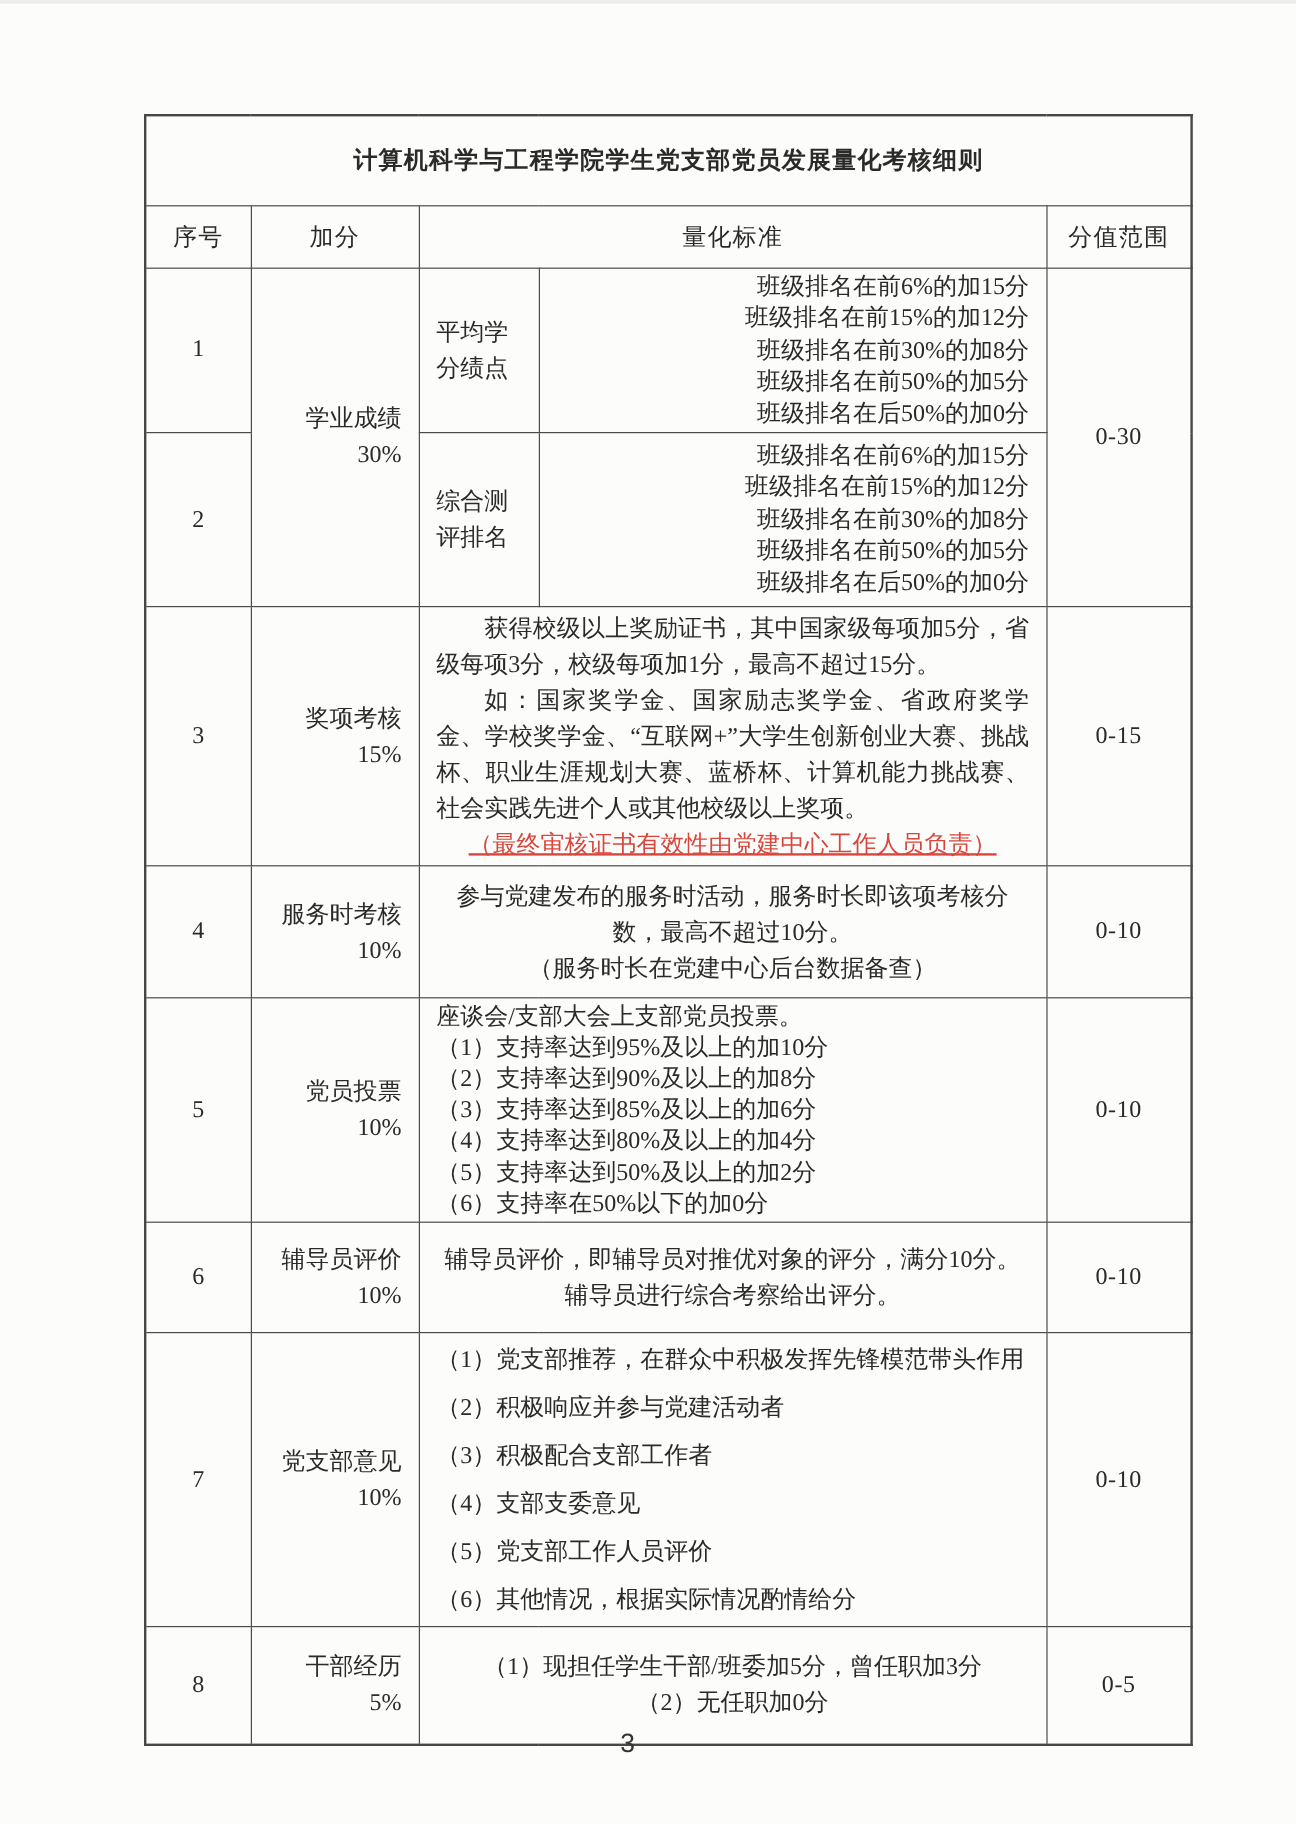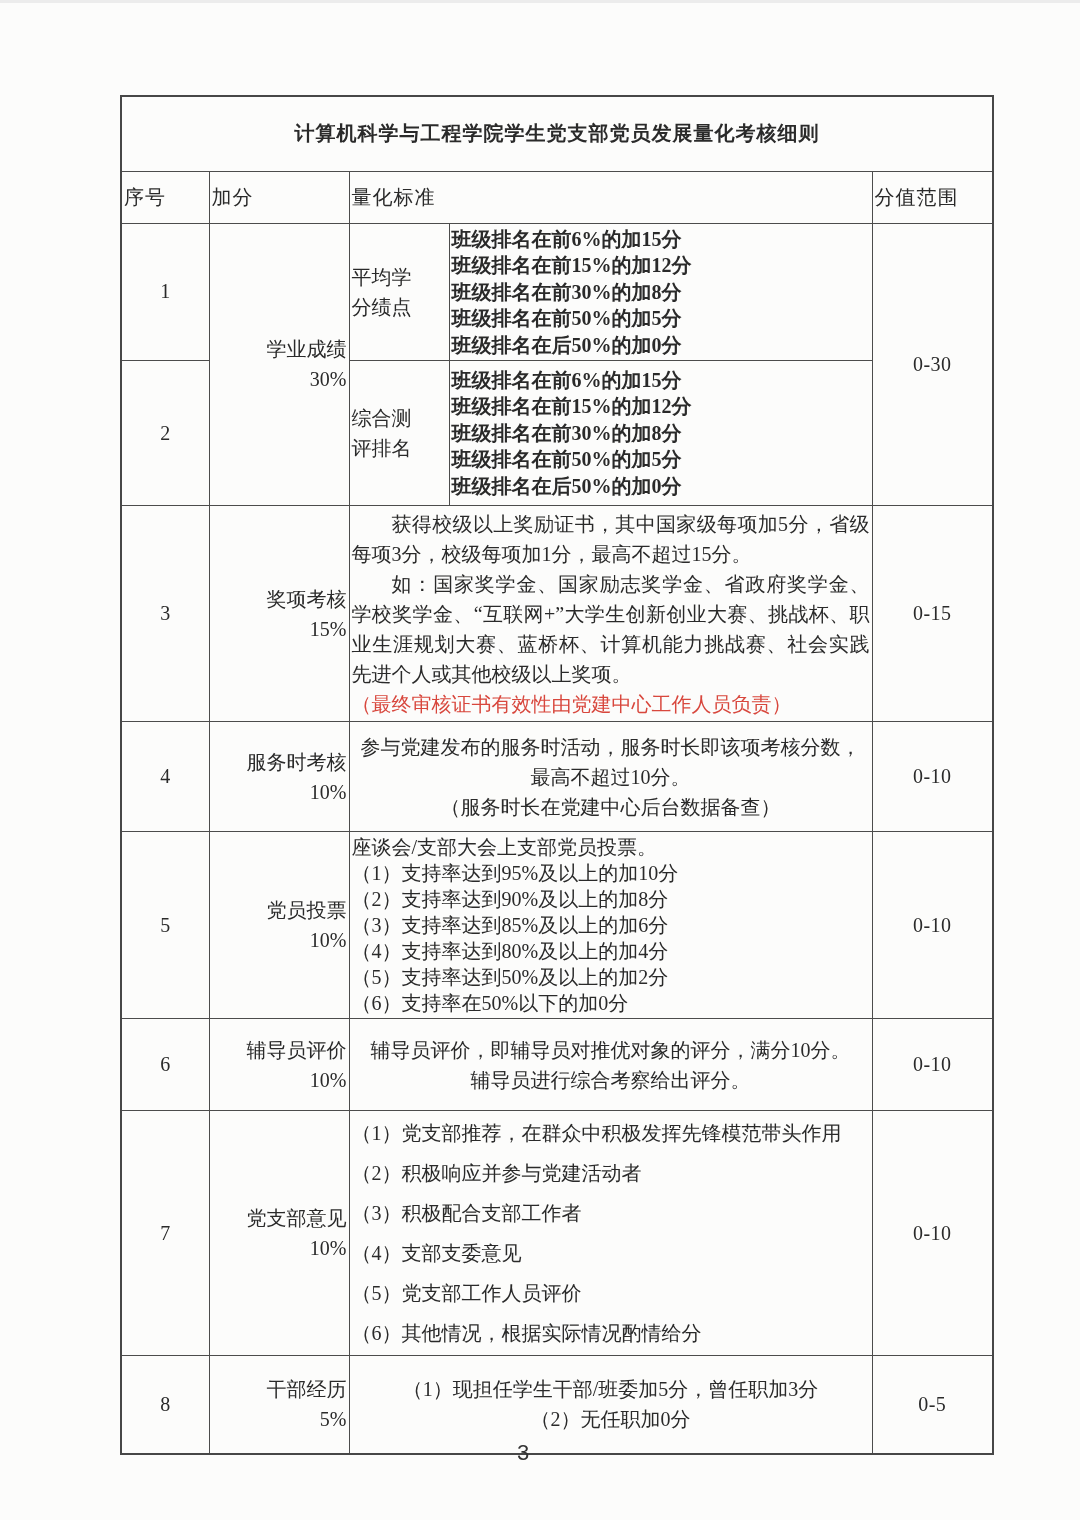--- a/index.html
+++ b/index.html
@@ -26,43 +26,44 @@
     border-collapse: collapse;
     table-layout: fixed;
     border: 2.5px solid #474747;
   }
   .doc-table td {
     border: 1.6px solid #4c4c4c;
     color: #2a2a2a;
     font-size: 20px;
     vertical-align: middle;
     overflow: hidden;
-    padding: 2px 2px;
+    padding: 2px 14px;
   }
   .title-cell {
     text-align: center;
     font-size: 27px;
     font-weight: bold;
     letter-spacing: 1px;
     color: #1f1f1f;
   }
   .th {
+    text-align: center;
     letter-spacing: 1px;
   }
   .pre { white-space: pre-line; }
   .bonus-cell { text-align: right; line-height: 30px; }
   .sub-cell { text-align: left; line-height: 30px; }
   .range-cell { text-align: center; letter-spacing: 0.5px; }
   .serial-cell { text-align: center; }
-  .std-rank { text-align: left; line-height: 26.5px; font-weight: bold; }
+  .std-rank { text-align: right; line-height: 26.5px; }
   .std-left { text-align: left; padding-left: 14px; padding-right: 12px; }
   .std-center { text-align: center; line-height: 30px; margin-left: 28px; }
   .r3-cell { line-height: 30px; padding-top: 6px; padding-bottom: 6px; margin-left: 19px; }
   .r3-cell .para { margin: 0; text-indent: 2em; text-align: justify; }
-  .r3-cell .note { margin: 0; color: #d8473d; text-align: left; }
+  .r3-cell .note { margin: 0; color: #d8473d; text-align: center; text-decoration: underline; }
   .r5-cell { line-height: 26px; }
   .r7-cell { line-height: 40px; margin-left: 20px; }
   .r8-cell { line-height: 30px; }
   
   tr.h-title  { height: 75px; }
   tr.h-header { height: 52px; }
   tr.h-r1 { height: 135px; }
   tr.h-r2 { height: 145px; }
   tr.h-r3 { height: 216px; }
   tr.h-r4 { height: 110px; }

